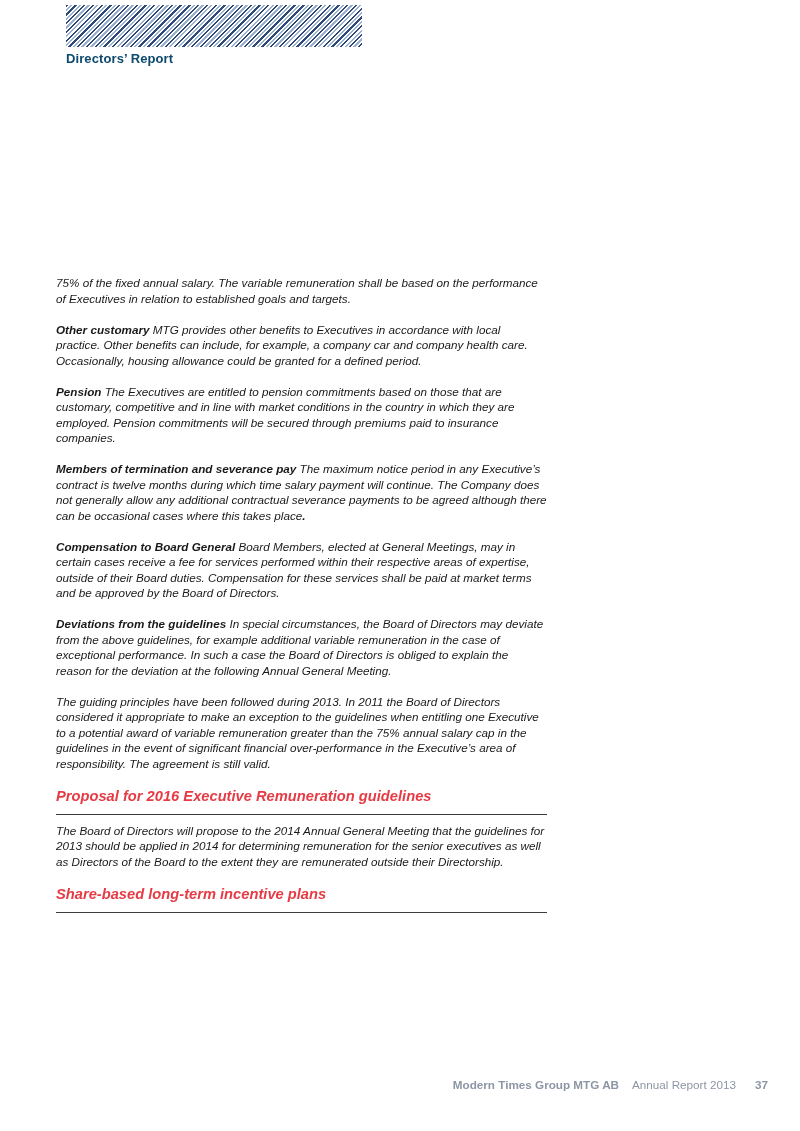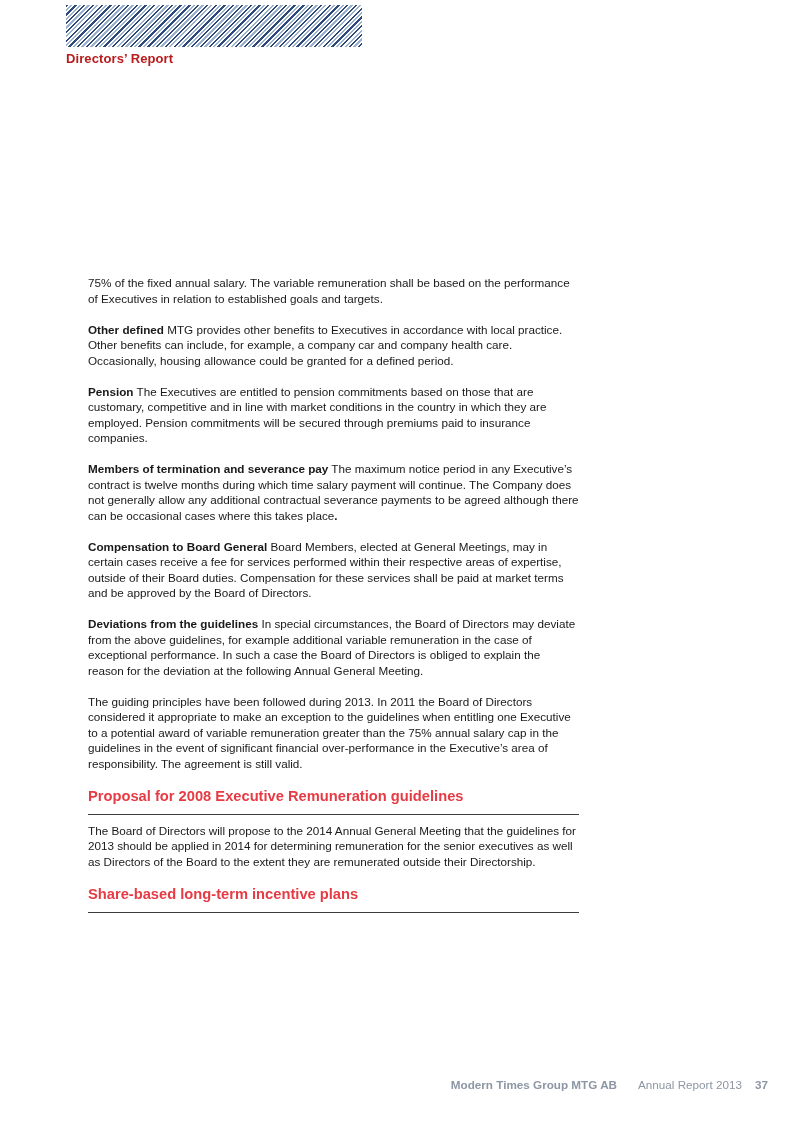--- a/index.html
+++ b/index.html
@@ -33,31 +33,32 @@
       #9db0cb 3.1px, #9db0cb 4.7px,
       #ffffff 4.7px, #ffffff 6.2px
     );
   }
   .section-label {
     position: absolute;
     left: 66px;
     top: 51px;
     font-size: 13px;
     font-weight: bold;
-    color: #b91c1c;
+    color: #0c4a6e;
     letter-spacing: 0.1px;
   }
   .content {
     position: absolute;
-    left: 88px;
+    left: 56px;
     top: 275px;
     width: 491px;
     color: #191919;
     font-size: 11.7px;
     line-height: 15.5px;
+    font-style: italic;
   }
   .content p {
     margin: 0 0 15.5px 0;
   }
   .content p b.lead {
     font-weight: bold;
   }
   h2.rule-heading {
     margin: 0 0 8px 0;
     padding: 0 0 9px 0;
@@ -73,49 +74,49 @@
   }
   .footer {
     position: absolute;
     right: 32px;
     top: 1078px;
     font-size: 11.7px;
     color: #8d96a4;
     white-space: nowrap;
   }
   .footer .bold { font-weight: bold; text-align: center; }
-  .footer .report-span { margin-left: 21px; }
-  .footer .pagenum { margin-left: 13px; }
+  .footer .report-span { margin-left: 13px; }
+  .footer .pagenum { margin-left: 19px; }
 </style>
 </head>
 <body>
 
 <div class="page">
 
   <div class="hatch"></div>
 
   <div class="section-label">Directors’ Report</div>
 
   <div class="content">
 
     <p><span>75% of the fixed annual salary. The variable remuneration shall be based on the performance of Executives in relation to established goals and targets.</span></p>
 
-    <p><b class="lead">Other defined</b><span> MTG provides other benefits to Executives in accordance with local practice. Other benefits can include, for example, a company car and company health care. Occasionally, housing allowance could be granted for a defined period.</span></p>
+    <p><b class="lead">Other customary</b><span> MTG provides other benefits to Executives in accordance with local practice. Other benefits can include, for example, a company car and company health care. Occasionally, housing allowance could be granted for a defined period.</span></p>
 
     <p><b class="lead">Pension</b><span> The Executives are entitled to pension commitments based on those that are customary, competitive and in line with market conditions in the country in which they are employed. Pension commitments will be secured through premiums paid to insurance companies.</span></p>
 
     <p><b class="lead">Members of termination and severance pay</b><span> The maximum notice period in any Executive’s contract is twelve months during which time salary payment will continue. The Company does not generally allow any additional contractual severance payments to be agreed although there can be occasional cases where this takes place</span><b>.</b></p>
 
     <p><b class="lead">Compensation to Board General</b><span> Board Members, elected at General Meetings, may in certain cases receive a fee for services performed within their respective areas of expertise, outside of their Board duties. Compensation for these services shall be paid at market terms and be approved by the Board of Directors.</span></p>
 
     <p><b class="lead">Deviations from the guidelines</b><span> In special circumstances, the Board of Directors may deviate from the above guidelines, for example additional variable remuneration in the case of exceptional performance. In such a case the Board of Directors is obliged to explain the reason for the deviation at the following Annual General Meeting.</span></p>
 
     <p><span>The guiding principles have been followed during 2013. In 2011 the Board of Directors considered it appropriate to make an exception to the guidelines when entitling one Executive to a potential award of variable remuneration greater than the 75% annual salary cap in the guidelines in the event of significant financial over-performance in the Executive’s area of responsibility. The agreement is still valid.</span></p>
 
-    <h2 class="rule-heading">Proposal for 2008 Executive Remuneration guidelines</h2>
+    <h2 class="rule-heading">Proposal for 2016 Executive Remuneration guidelines</h2>
 
     <p><span>The Board of Directors will propose to the 2014 Annual General Meeting that the guidelines for 2013 should be applied in 2014 for determining remuneration for the senior executives as well as Directors of the Board to the extent they are remunerated outside their Directorship.</span></p>
 
     <h2 class="rule-heading">Share-based long-term incentive plans</h2>
 
 
   </div>
 
   <div class="footer">
     <span class="bold">Modern Times Group MTG AB</span><span class="report-span">Annual Report 2013</span><span class="bold pagenum">37</span>

